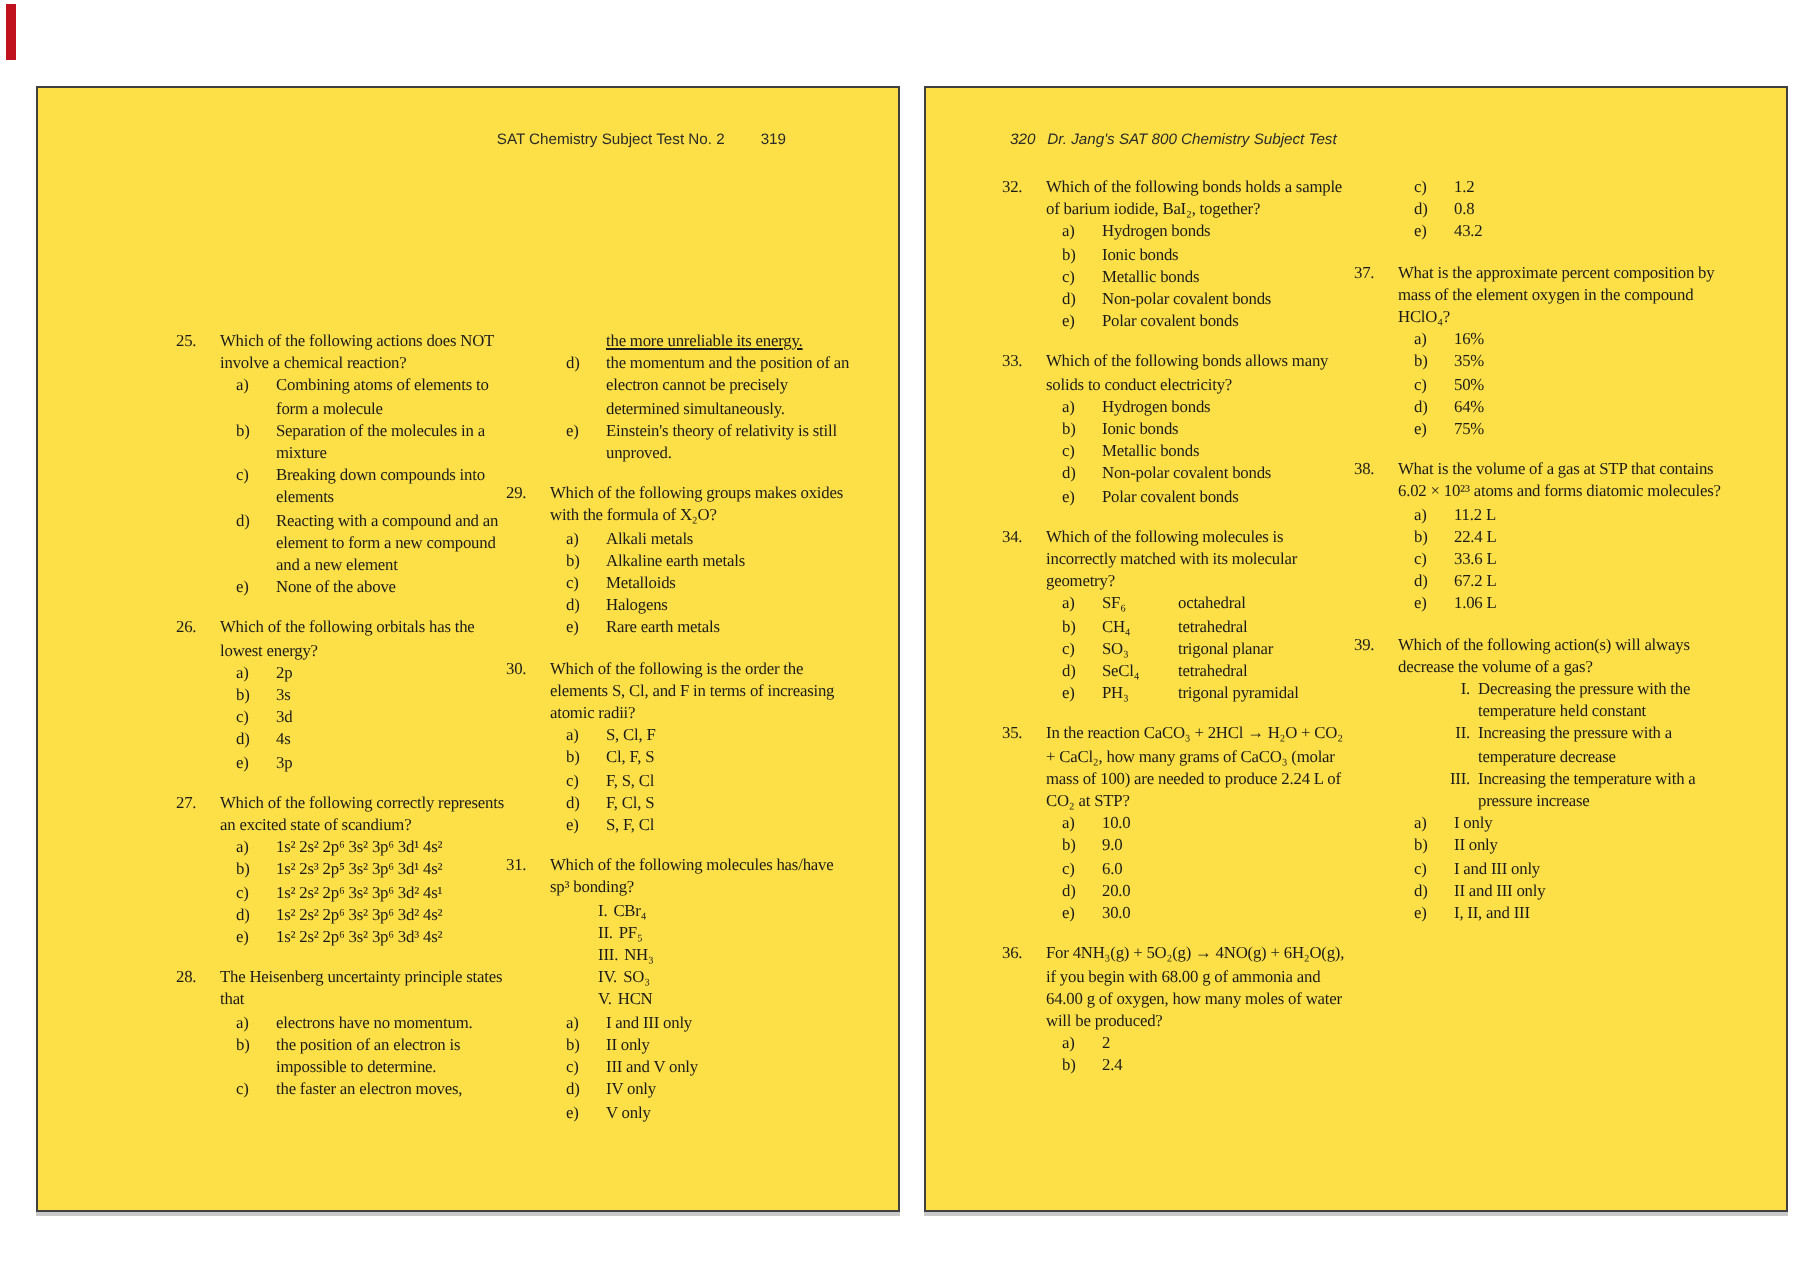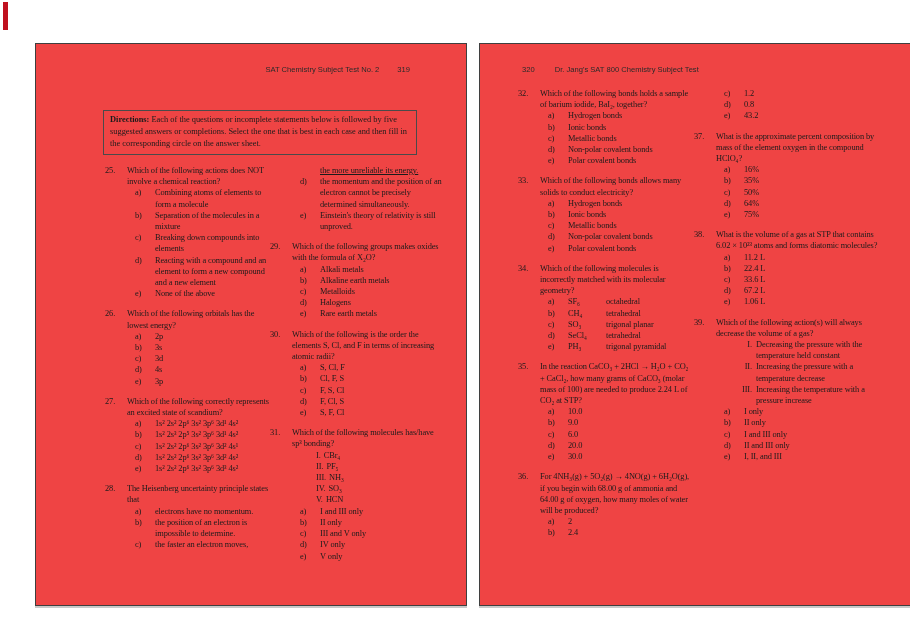--- a/index.html
+++ b/index.html
@@ -2,31 +2,31 @@
 <html><head>
 <meta charset="utf-8">
 <style>
   html,body{margin:0;padding:0;}
   body{
     width:910px;height:644px;position:relative;background:#ffffff;overflow:hidden;
     font-family:"Liberation Serif","DejaVu Serif",serif;color:#1b1b1b;
   }
   .red-marker{position:absolute;left:3px;top:2px;width:5px;height:28px;background:#c0111f;}
   .page{
-    position:absolute;top:43px;width:430px;height:561px;background:#ef4444;
-    border:1px solid #3f3f3f;box-shadow:0 2px 0 0 #c9c9c9;margin-left:17px;
+    position:absolute;top:43px;width:430px;height:561px;background:#fde047;
+    border:1px solid #3f3f3f;box-shadow:0 2px 0 0 #c9c9c9;
   }
   .page.p0{left:18px;}
   .page.p1{left:462px;}
   .pg-header{
     position:absolute;top:21px;display:flex;gap:18px;align-items:baseline;
     font-family:"Liberation Sans","DejaVu Sans",sans-serif;font-size:7.6px;color:#2a2a2a;
   }
   .p0 .pg-header{right:56px;}
-  .p1 .pg-header{left:42px;gap:20px;}
+  .p1 .pg-header{left:42px;gap:6px;font-style:italic;}
   .part-title{
     position:absolute;top:34px;left:0;right:0;text-align:center;
     font-size:13.5px;font-weight:bold;letter-spacing:.6px;
   }
   .directions{
     position:absolute;left:67px;top:66px;width:300px;border:1px solid #4a4a4a;
     padding:3px 6px 4px 6px;font-size:8.4px;line-height:12px;
   }
   .dir-label{font-weight:bold;}
   .col{position:absolute;font-size:8.4px;line-height:11.2px;letter-spacing:-0.1px;}
@@ -49,21 +49,20 @@
 </head>
 <body>
 
 <div class="red-marker"></div>
 <div id="spread">
     <div class="page p0">
       <div class="pg-header">
         <span class="hdr-title">SAT Chemistry Subject Test No. 2</span>
         <span class="hdr-num">319</span>
       </div>
-      <div class="directions"><b class="dir-label">Directions:</b> <span class="dir-text">Each of the questions or incomplete statements below is followed by five suggested answers or completions. Select the one that is best in each case and then fill in the corresponding circle on the answer sheet.</span></div>
       <div class="col c0">
         <div class="q"><span class="q-num">25.</span><span class="q-text">Which of the following actions does NOT involve a chemical reaction?</span><div class="opt"><span class="opt-letter">a)</span><span class="opt-text">Combining atoms of elements to form a molecule</span></div><div class="opt"><span class="opt-letter">b)</span><span class="opt-text">Separation of the molecules in a mixture</span></div><div class="opt"><span class="opt-letter">c)</span><span class="opt-text">Breaking down compounds into elements</span></div><div class="opt"><span class="opt-letter">d)</span><span class="opt-text">Reacting with a compound and an element to form a new compound and a new element</span></div><div class="opt"><span class="opt-letter">e)</span><span class="opt-text">None of the above</span></div></div>
         <div class="q"><span class="q-num">26.</span><span class="q-text">Which of the following orbitals has the lowest energy?</span><div class="opt"><span class="opt-letter">a)</span><span class="opt-text">2p</span></div><div class="opt"><span class="opt-letter">b)</span><span class="opt-text">3s</span></div><div class="opt"><span class="opt-letter">c)</span><span class="opt-text">3d</span></div><div class="opt"><span class="opt-letter">d)</span><span class="opt-text">4s</span></div><div class="opt"><span class="opt-letter">e)</span><span class="opt-text">3p</span></div></div>
         <div class="q"><span class="q-num">27.</span><span class="q-text">Which of the following correctly represents an excited state of scandium?</span><div class="opt"><span class="opt-letter">a)</span><span class="opt-text">1s² 2s² 2p⁶ 3s² 3p⁶ 3d¹ 4s²</span></div><div class="opt"><span class="opt-letter">b)</span><span class="opt-text">1s² 2s³ 2p⁵ 3s² 3p⁶ 3d¹ 4s²</span></div><div class="opt"><span class="opt-letter">c)</span><span class="opt-text">1s² 2s² 2p⁶ 3s² 3p⁶ 3d² 4s¹</span></div><div class="opt"><span class="opt-letter">d)</span><span class="opt-text">1s² 2s² 2p⁶ 3s² 3p⁶ 3d² 4s²</span></div><div class="opt"><span class="opt-letter">e)</span><span class="opt-text">1s² 2s² 2p⁶ 3s² 3p⁶ 3d³ 4s²</span></div></div>
         <div class="q"><span class="q-num">28.</span><span class="q-text">The Heisenberg uncertainty principle states that</span><div class="opt"><span class="opt-letter">a)</span><span class="opt-text">electrons have no momentum.</span></div><div class="opt"><span class="opt-letter">b)</span><span class="opt-text">the position of an electron is impossible to determine.</span></div><div class="opt"><span class="opt-letter">c)</span><span class="opt-text">the faster an electron moves,</span></div></div>
       </div>
       <div class="col c1">
         <div class="q">
           <div class="cont">the more unreliable its energy.</div>
           <div class="opt"><span class="opt-letter">d)</span><span class="opt-text">the momentum and the position of an electron cannot be precisely determined simultaneously.</span></div>

